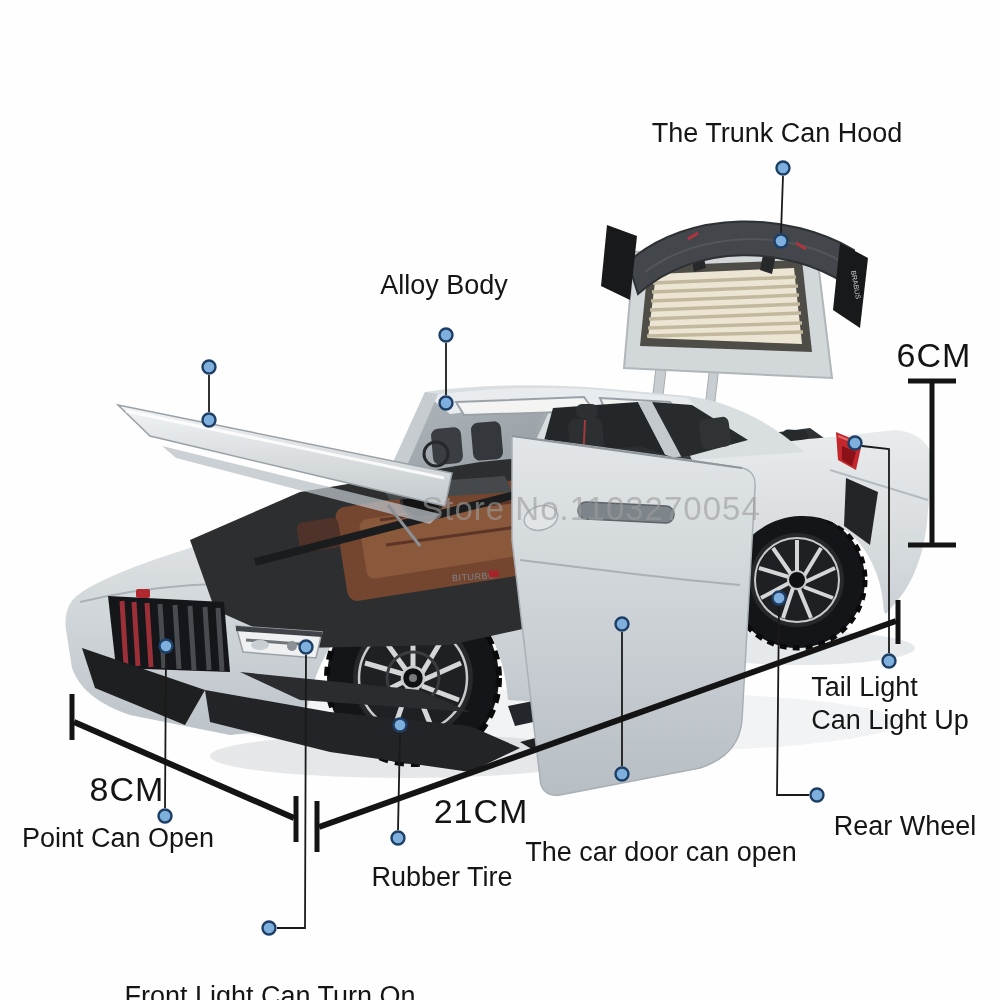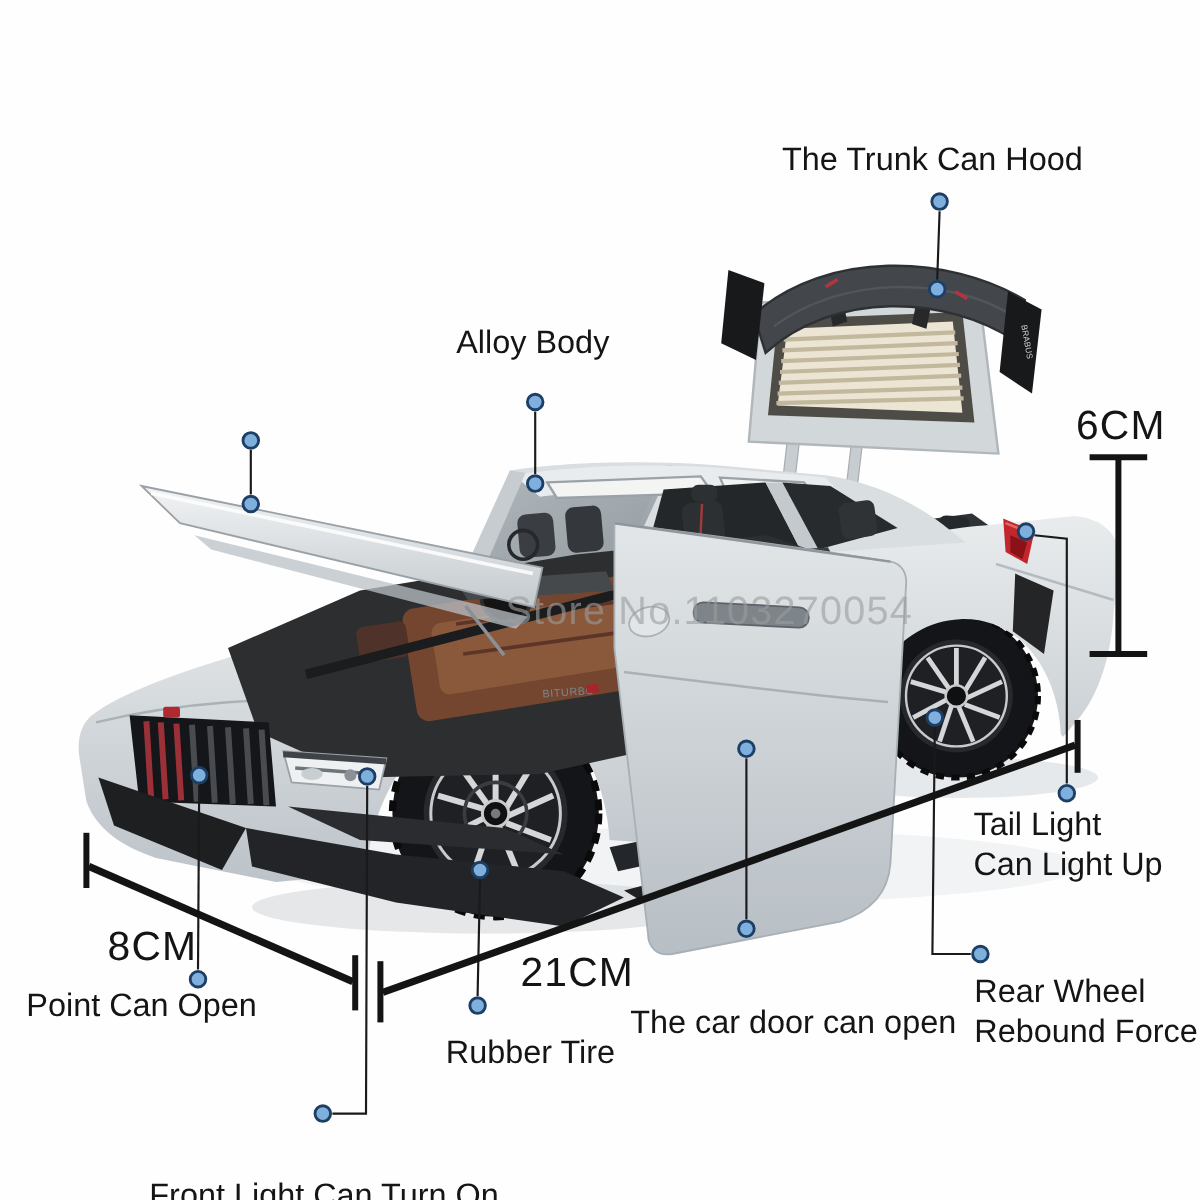--- a/index.html
+++ b/index.html
@@ -303,21 +303,20 @@
 
   <div class="lbl2" style="left:118px;top:822px;">
     <span>Point Can Open</span>
   </div>
 
   <div class="lbl" style="left:442px;top:862px;">Rubber Tire</div>
   <div class="lbl" style="left:661px;top:837px;">The car door can open</div>
 
   <div class="lbl2" style="left:905px;top:810px;">
     <span>Rear Wheel</span>
-    <span>Rebound Force</span>
   </div>
 
   <div class="lbl" style="left:270px;top:981px;">Front Light Can Turn On</div>
 
   <div class="meas" style="left:934px;top:336px;text-align:center;">6CM</div>
   <div class="meas" style="left:127px;top:770px;">8CM</div>
   <div class="meas" style="left:481px;top:792px;">21CM</div>
 
 </div>
 

